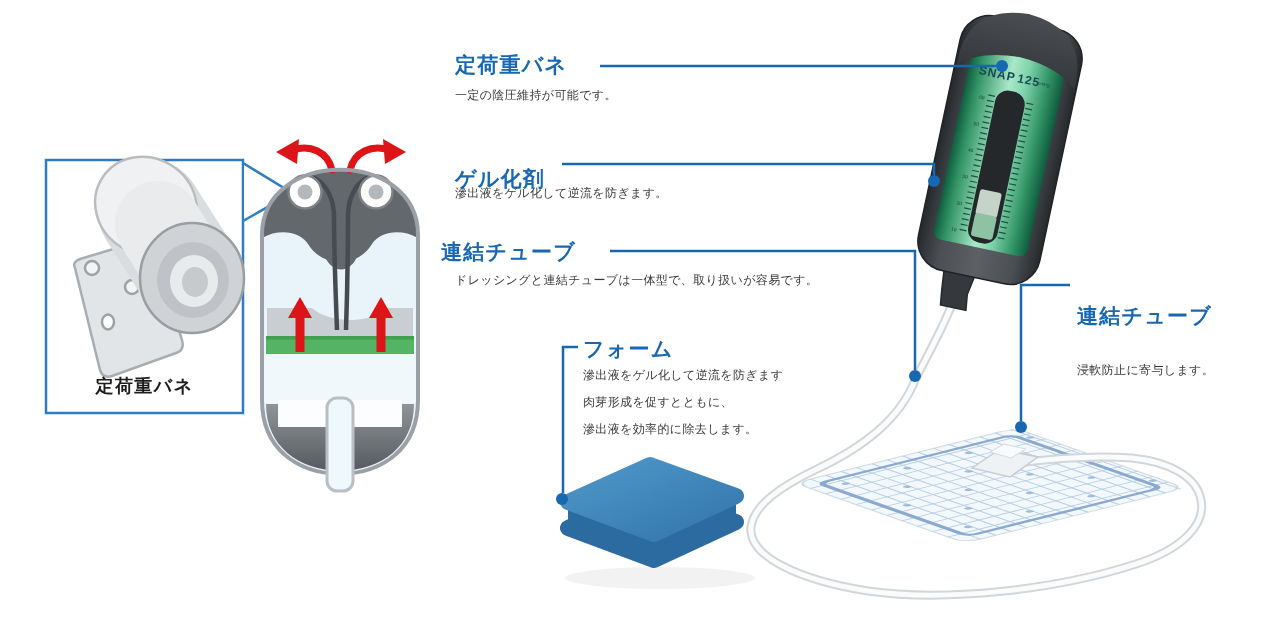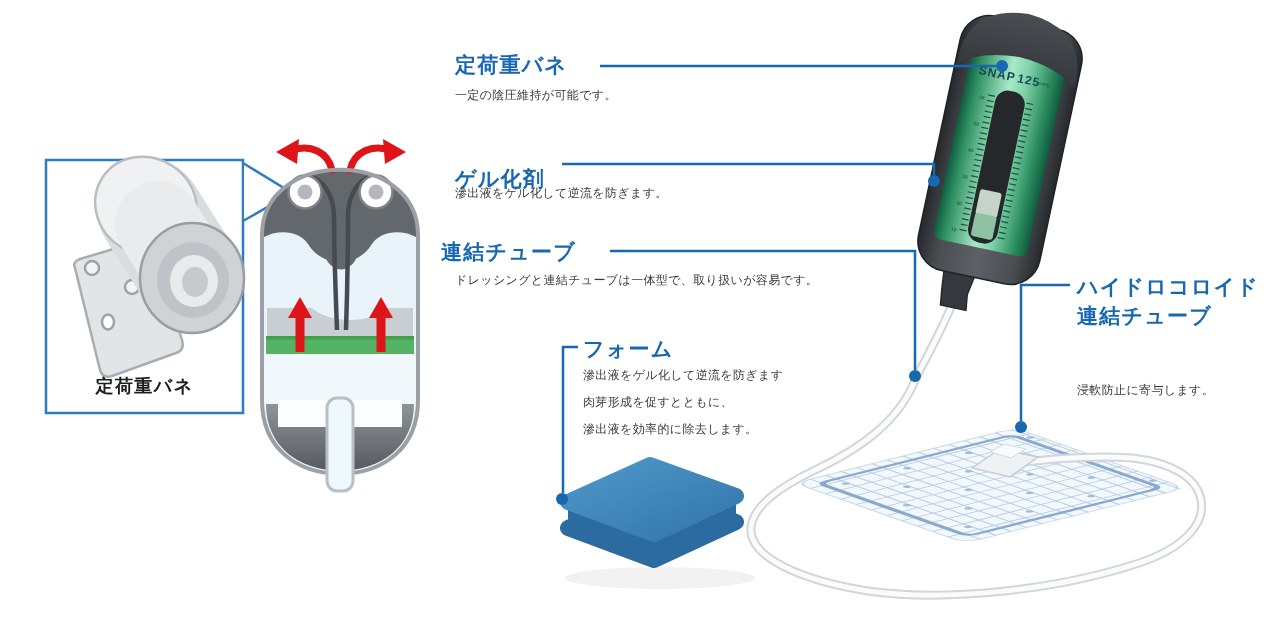--- a/index.html
+++ b/index.html
@@ -191,18 +191,17 @@
   <div class="bd" style="left:455px;top:186px;">滲出液をゲル化して逆流を防ぎます。</div>
 
   <div class="hd" style="left:441px;top:239px;">連結チューブ</div>
   <div class="bd" style="left:455px;top:273px;">ドレッシングと連結チューブは一体型で、取り扱いが容易です。</div>
 
   <div class="hd" style="left:583px;top:336px;">フォーム</div>
   <div class="bd" style="left:583px;top:368px;">滲出液をゲル化して逆流を防ぎます</div>
   <div class="bd" style="left:583px;top:422px;">滲出液を効率的に除去します。</div>
   <div class="bd" style="left:583px;top:395px;">肉芽形成を促すとともに、</div>
 
-  <div class="hd" style="left:1077px;top:274px;">ハイドロコロイド</div>
   <div class="hd" style="left:1077px;top:303px;">連結チューブ</div>
-  <div class="bd" style="left:1077px;top:363px;margin-top:20px;">浸軟防止に寄与します。</div>
+  <div class="bd" style="left:1077px;top:363px;">浸軟防止に寄与します。</div>
 
   <div class="cap">定荷重バネ</div>
 </div>
 
 </body></html>

